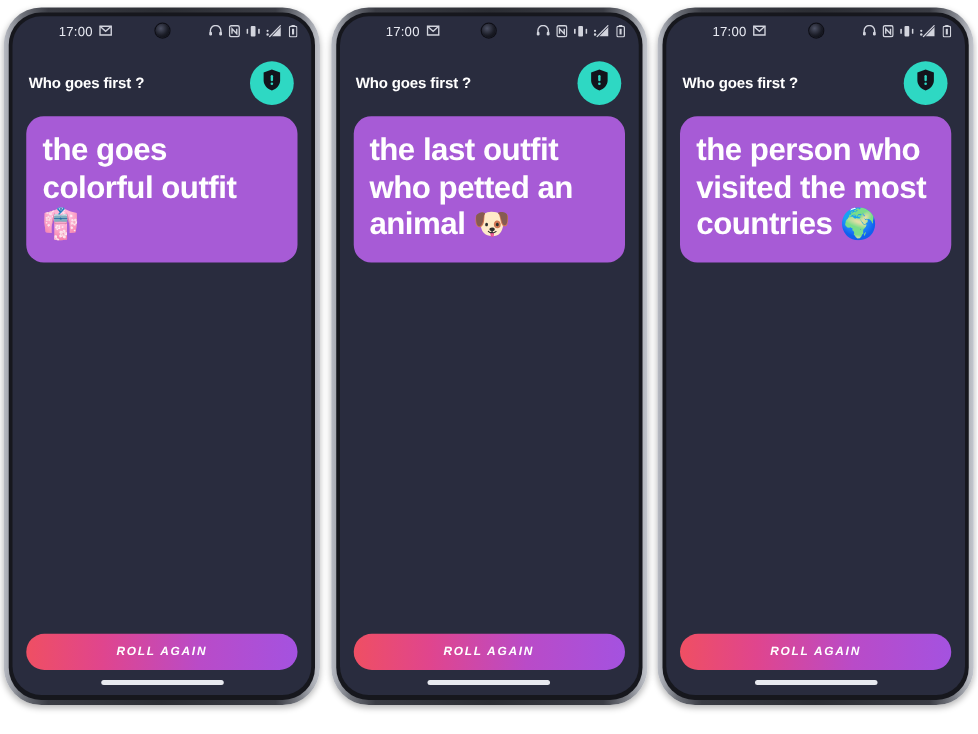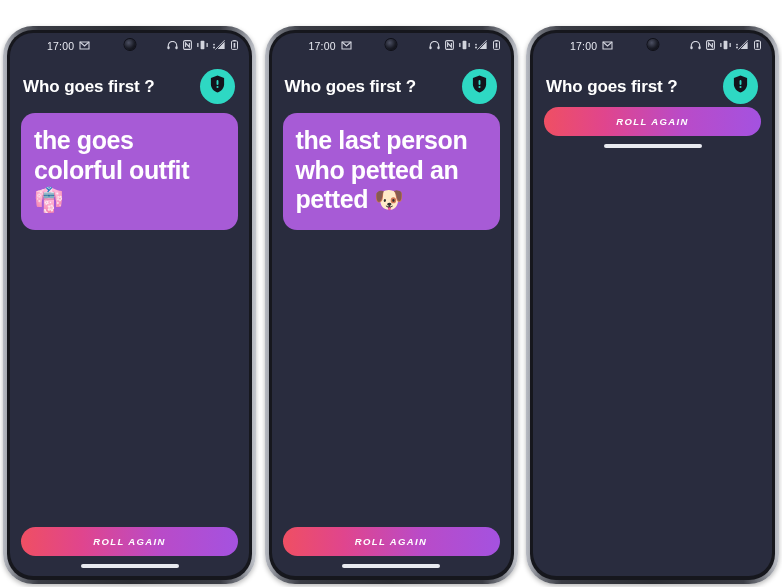--- a/index.html
+++ b/index.html
@@ -16,21 +16,21 @@
 
   .stage {
     position: relative;
     width: 782px;
     height: 587px;
     background: #ffffff;
     display: flex;
     justify-content: space-between;
     align-items: flex-start;
     box-sizing: border-box;
-    padding: 26px 3px 0 3px;
+    padding: 6px 3px 0 3px;
   }
 
   
   .phone {
     position: relative;
     width: 253px;
     height: 558px;
     border-radius: 30px;
     
     background: linear-gradient(90deg,
@@ -106,21 +106,21 @@
     flex: 0 0 auto;
     display: flex;
     align-items: center;
     justify-content: space-between;
     padding: 6px 14px 0 13px;
     height: 48px;
     box-sizing: border-box;
   }
   .title {
     color: #ffffff;
-    font-size: 17px;
+    font-size: 12px;
     font-weight: bold;
     letter-spacing: -0.1px;
     line-height: 1;
     white-space: nowrap;
   }
   .badge {
     width: 35px;
     height: 35px;
     border-radius: 50%;
     background: #2ed8c3;
@@ -342,21 +342,21 @@
               <svg width="15" height="18" viewBox="0 0 15 18">
                 <path d="M7.5 0.6L14.1 3v6.2c0 4.2-3 6.9-6.6 8.2C3.9 16.1.9 13.4.9 9.2V3z" fill="#13141c"></path>
                 <rect x="6.55" y="5" width="1.9" height="5" rx="0.95" fill="#2ed8c3"></rect>
                 <circle cx="7.5" cy="12" r="1.05" fill="#2ed8c3"></circle>
               </svg>
             </span>
           </div>
         </div>
 
         <div class="card-wrap">
-          <div class="card"><span>the last person who petted an petted </span><span class="emo">🐶</span></div>
+          <div class="card"><span>the last outfit who petted an animal </span><span class="emo">🐶</span></div>
         </div>
 
         <div class="bottom">
           <button class="roll-btn">ROLL AGAIN</button>
         </div>
         <div class="navbar">
           <div class="nav-pill"></div>
         </div>
 
       </div>
@@ -424,20 +424,23 @@
             <span>
               <svg width="15" height="18" viewBox="0 0 15 18">
                 <path d="M7.5 0.6L14.1 3v6.2c0 4.2-3 6.9-6.6 8.2C3.9 16.1.9 13.4.9 9.2V3z" fill="#13141c"></path>
                 <rect x="6.55" y="5" width="1.9" height="5" rx="0.95" fill="#2ed8c3"></rect>
                 <circle cx="7.5" cy="12" r="1.05" fill="#2ed8c3"></circle>
               </svg>
             </span>
           </div>
         </div>
 
+        <div class="card-wrap">
+          <div class="card"><span>the person who visited the most countries </span><span class="emo">🌍</span></div>
+        </div>
 
         <div class="bottom">
           <button class="roll-btn">ROLL AGAIN</button>
         </div>
         <div class="navbar">
           <div class="nav-pill"></div>
         </div>
 
       </div>
     </div>

